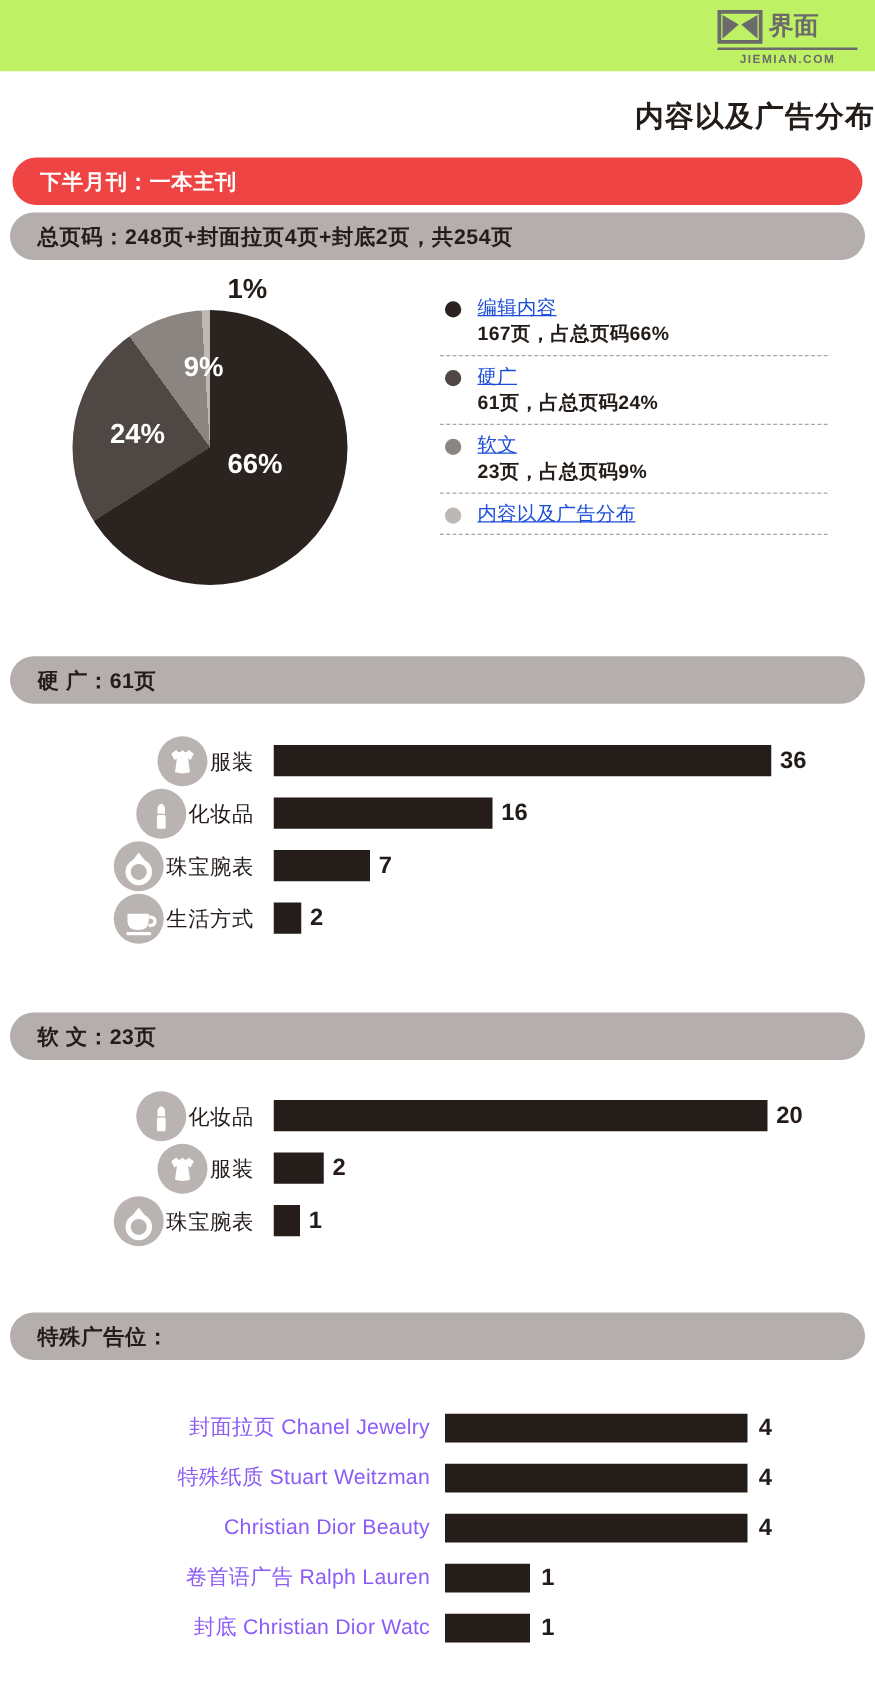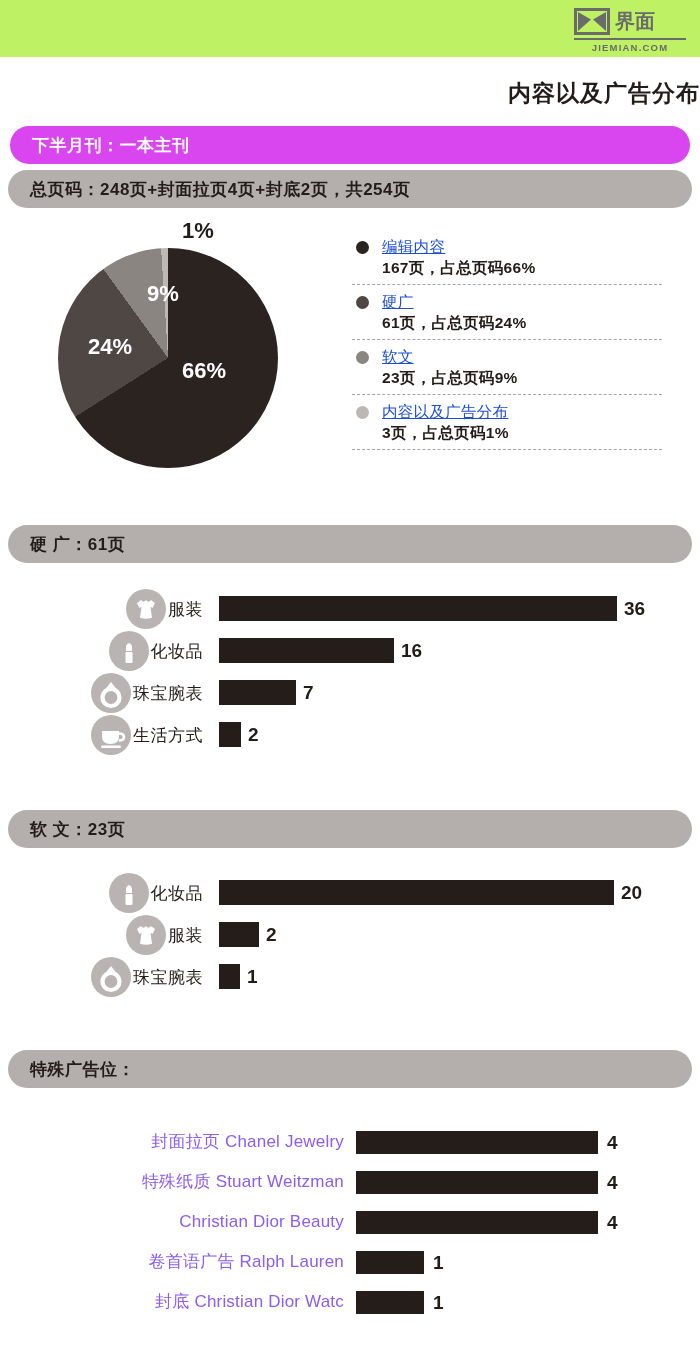--- a/index.html
+++ b/index.html
@@ -77,21 +77,21 @@
     align-items: center;
     box-sizing: border-box;
     padding-left: 22px;
     font-size: 17px;
     font-weight: bold;
     letter-spacing: 0.5px;
   }
   .banner-dark {
     left: 10px; width: 680px;
     top: 126px;
-    background: #d946ef;
+    background: #ef4444;
     color: #ffffff;
   }
   .banner-gray {
     background: #b4afac;
     color: #231c19;
     left: 8px; width: 684px;
   }
   #banner-pages { top: 170px; }
   #banner-hard  { top: 525px; }
   #banner-soft  { top: 810px; }
@@ -286,21 +286,20 @@
     <div class="legend-val">61页，占总页码24%</div>
   </div>
   <div class="legend-item">
     <span class="legend-dot" style="background:#8b8581"></span>
     <div class="legend-name">软文</div>
     <div class="legend-val">23页，占总页码9%</div>
   </div>
   <div class="legend-item">
     <span class="legend-dot" style="background:#bdb8b4"></span>
     <div class="legend-name">内容以及广告分布</div>
-    <div class="legend-val">3页，占总页码1%</div>
   </div>
 </div>
 
 <div class="banner banner-gray" id="banner-hard">硬 广：61页</div>
 
 <div class="barchart" id="chart-hard">
 
   <div class="bar-row">
     <div class="bar-label-box">
       <span class="cat-icon">

